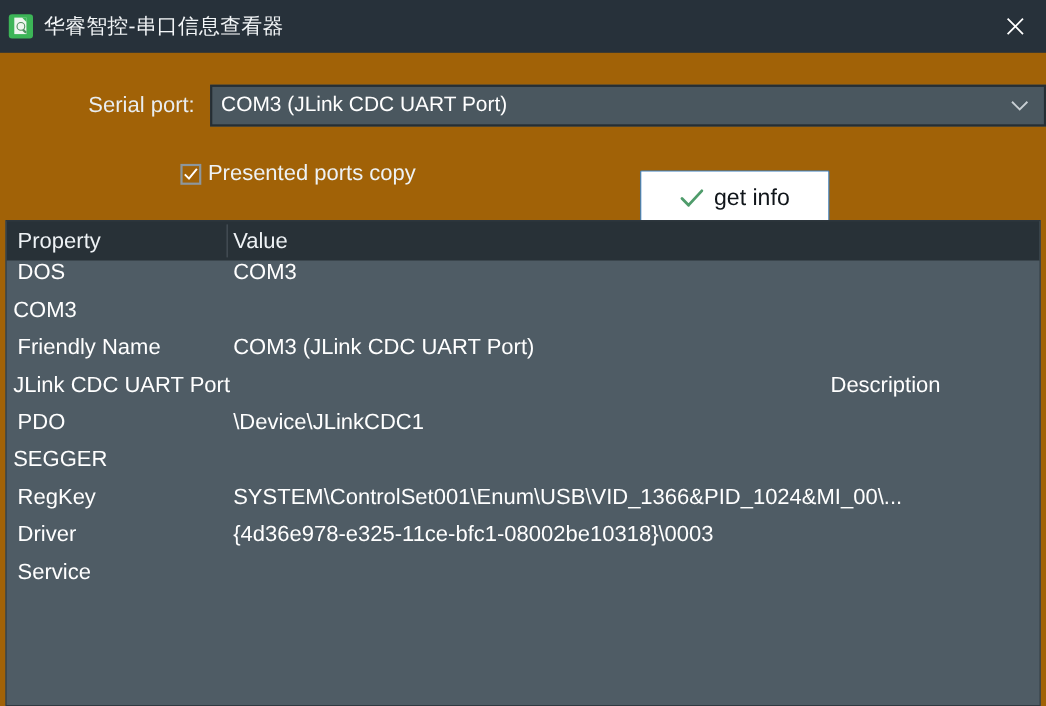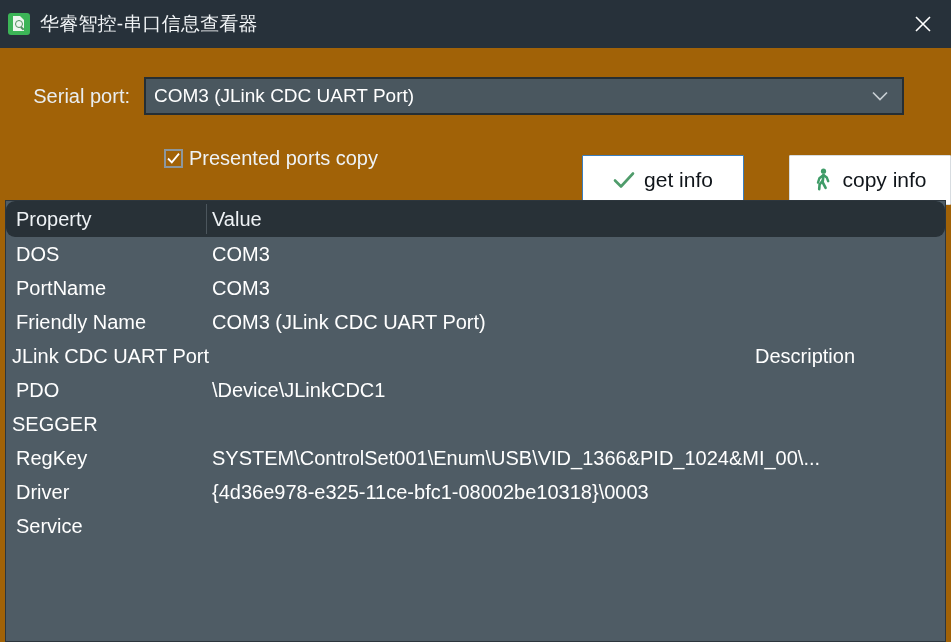--- a/index.html
+++ b/index.html
@@ -105,20 +105,21 @@
   
   .form-area {
     flex: 0 0 auto;
     padding: 0;
   }
   .row-port {
     display: flex;
     align-items: center;
     height: 40px;
     margin-top: 28px;
+    justify-content: flex-end;
   }
   .label-port {
     width: 144px;
     text-align: right;
     padding-right: 14px;
     box-sizing: border-box;
     color: #e9edf0;
     font-size: 20px;
     white-space: nowrap;
   }
@@ -218,21 +219,20 @@
     background: #4f5c65;
     overflow: hidden;
     position: relative;
   }
   .thead {
     display: flex;
     height: 36px;
     background: #283137;
     align-items: center;
     position: relative;
-    border-radius: 9px;
   }
   .th {
     color: #eef2f5;
     font-size: 20px;
     box-sizing: border-box;
     white-space: nowrap;
   }
   .th-prop { width: 200px; padding-left: 10px; }
   .th-val  { flex: 1; padding-left: 6px; }
   .thead .divider {
@@ -240,21 +240,21 @@
     left: 200px;
     top: 3px;
     bottom: 3px;
     width: 1px;
     background: #4c565d;
   }
   .tbody { position: absolute; left:0; right:0; top:36px; bottom:0; background: #4f5c65; }
   .tr {
     display: flex;
     height: 34px;
-    align-items: center;
+    align-items: flex-start;
   }
   .td {
     color: #ffffff;
     font-size: 20px;
     box-sizing: border-box;
     white-space: nowrap;
     overflow: hidden;
     text-overflow: ellipsis;
   }
   .td-prop { width: 200px; padding-left: 10px; }
@@ -303,48 +303,35 @@
 
       <div class="btn btn-get">
         <span class="glyph">
           <svg width="22" height="18" viewBox="0 0 22 18">
             <path d="M2 9.5 L8 15.5 L20 2.5" stroke="#4f9c6b" stroke-width="2.6" fill="none" stroke-linecap="round" stroke-linejoin="round"></path>
           </svg>
         </span>
         <span>get info</span>
       </div>
 
-      <div class="btn btn-copy">
-        <span class="glyph">
-          <svg width="20" height="24" viewBox="0 0 20 24">
-            <circle cx="10.5" cy="3.2" r="2.6" fill="#3f9c68"></circle>
-            <path d="M10.5 7 L6.4 10.2 L5.0 14.6" stroke="#3f9c68" stroke-width="2.4" fill="none" stroke-linecap="round"></path>
-            <path d="M10.5 7 L13.8 9.6 L15.2 13.2" stroke="#3f9c68" stroke-width="2.4" fill="none" stroke-linecap="round"></path>
-            <path d="M10.3 8.6 L9.6 14.2 L12.6 19.8" stroke="#3f9c68" stroke-width="2.6" fill="none" stroke-linecap="round"></path>
-            <path d="M9.8 12.6 L6.6 16.4 L6.2 21.2" stroke="#3f9c68" stroke-width="2.6" fill="none" stroke-linecap="round"></path>
-          </svg>
-        </span>
-        <span>copy info</span>
-      </div>
     </div>
   </div>
 
   <div class="table-wrap">
     <div class="thead">
       <div class="th th-prop">Property</div>
       <div class="th th-val">Value</div>
       <div class="divider"></div>
     </div>
     <div class="tbody" id="table-body">
         <div class="tr">
           <div class="td td-prop">DOS</div>
           <div class="td td-val">COM3</div>
         </div>
         <div class="tr">
-          <div class="td td-prop">PortName</div>
           <div class="td td-val">COM3</div>
         </div>
         <div class="tr">
           <div class="td td-prop">Friendly Name</div>
           <div class="td td-val">COM3 (JLink CDC UART Port)</div>
         </div>
         <div class="tr">
           <div class="td td-val">JLink CDC UART Port</div>
           <div class="td td-prop">Description</div>
         </div>

